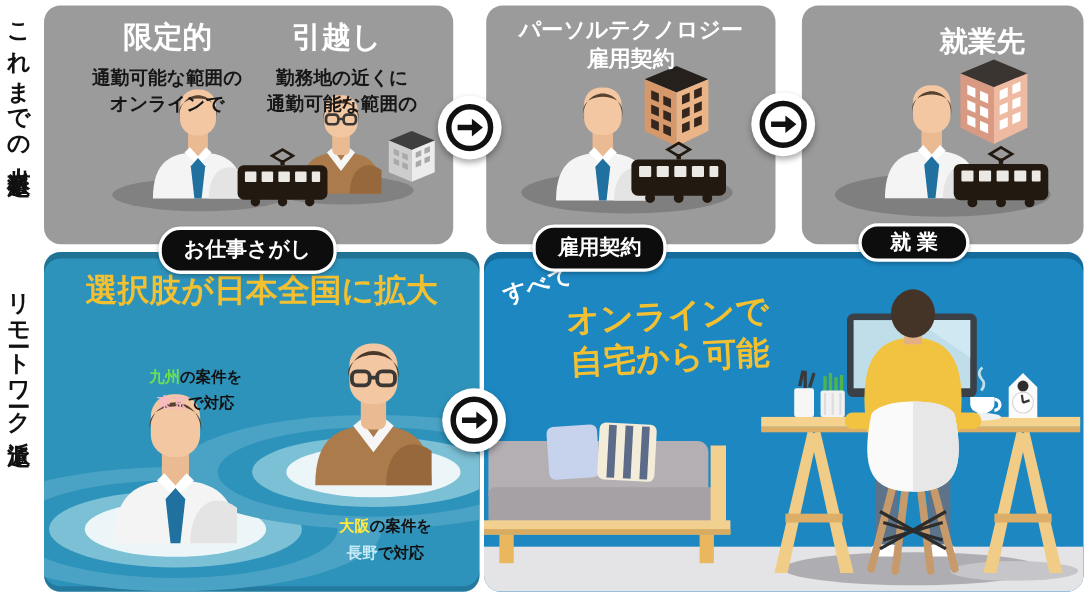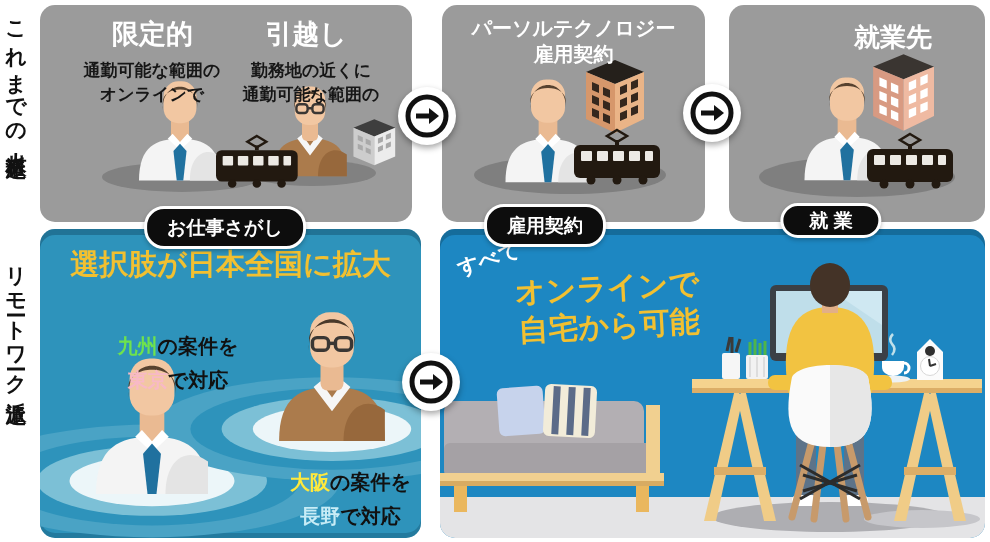--- a/index.html
+++ b/index.html
@@ -6,21 +6,21 @@
   body{font-family:"Liberation Sans","DejaVu Sans",sans-serif;}
   .stage{position:relative;width:990px;height:542px;background:#ffffff;overflow:hidden;}
 
   .vlabel{position:absolute;writing-mode:vertical-rl;text-orientation:upright;
     color:#111;font-weight:600;font-size:21px;letter-spacing:2px;line-height:1;}
   .vlabel.top{left:6px;top:6px;}
   .vlabel.bottom{left:6px;top:252px;}
 
   .panel{position:absolute;border-radius:15px;overflow:hidden;}
   .panel.gray{background:#9b9b9b;}
-  .panel.blue-left{background:#2e93bb;box-shadow:inset 0 6px 0 rgba(8,56,84,.35),inset 0 -5px 0 rgba(8,56,84,.28);}
+  .panel.blue-left{background:#2e93bb;box-shadow:inset 0 6px 0 rgba(8,56,84,.35),inset 0 -5px 0 rgba(8,56,84,.28);padding-left:15px;}
   .panel.blue-right{background:#1d87c2;box-shadow:inset 0 6px 0 rgba(8,56,84,.35);}
 
   .scene{position:absolute;left:0;top:0;width:100%;height:100%;display:block;}
 
   .panel-title{position:absolute;color:#fff;font-weight:bold;text-align:center;line-height:1.3;}
   .p1-col-title{font-size:27px;top:12px;}
   .p1-col-desc{position:absolute;top:54px;color:#161616;font-weight:bold;font-size:17px;line-height:1.4;text-align:center;}
   .p2-title{left:0;width:100%;top:10px;font-size:20px;}
   .p3-title{left:0;width:100%;top:16px;font-size:26px;margin-left:36px;}
 
@@ -28,21 +28,21 @@
     font-weight:bold;font-size:19px;line-height:29px;padding:4px 20px;border:3px solid #fff;
     border-radius:20px;white-space:nowrap;box-shadow:0 2px 4px rgba(0,0,0,.25);}
 
   .arrow{position:absolute;z-index:40;width:58px;height:58px;border-radius:50%;background:#fff;
     transform:translate(-50%,-50%);box-shadow:0 3px 6px rgba(0,0,0,.35);
     display:flex;align-items:center;justify-content:center;}
   .arrow svg{display:block;}
 
   .bl-title{position:absolute;left:0;top:16px;width:100%;text-align:center;color:#f2c030;
     font-weight:bold;font-size:29px;}
-  .bl-note{position:absolute;font-weight:bold;font-size:20px;line-height:1.7;text-align:center;color:#111;font-family:Liberation Mono, monospace;}
+  .bl-note{position:absolute;font-weight:bold;font-size:14px;line-height:1.7;text-align:center;color:#111;}
   .hl-green{color:#6ee24e;}
   .hl-pink{color:#f8b9c6;}
   .hl-yellow{color:#ffe93c;text-align:center;}
   .hl-pale{color:#c7ecf6;}
 
   .br-lead{position:absolute;left:18px;top:26px;color:#fff;font-weight:bold;font-size:21px;
     transform:rotate(-18deg);transform-origin:left center;}
   .br-title{position:absolute;left:46px;top:40px;width:244px;text-align:center;color:#f2c030;
     font-weight:bold;font-size:30px;line-height:1.25;transform:rotate(-3deg);}
 </style>

